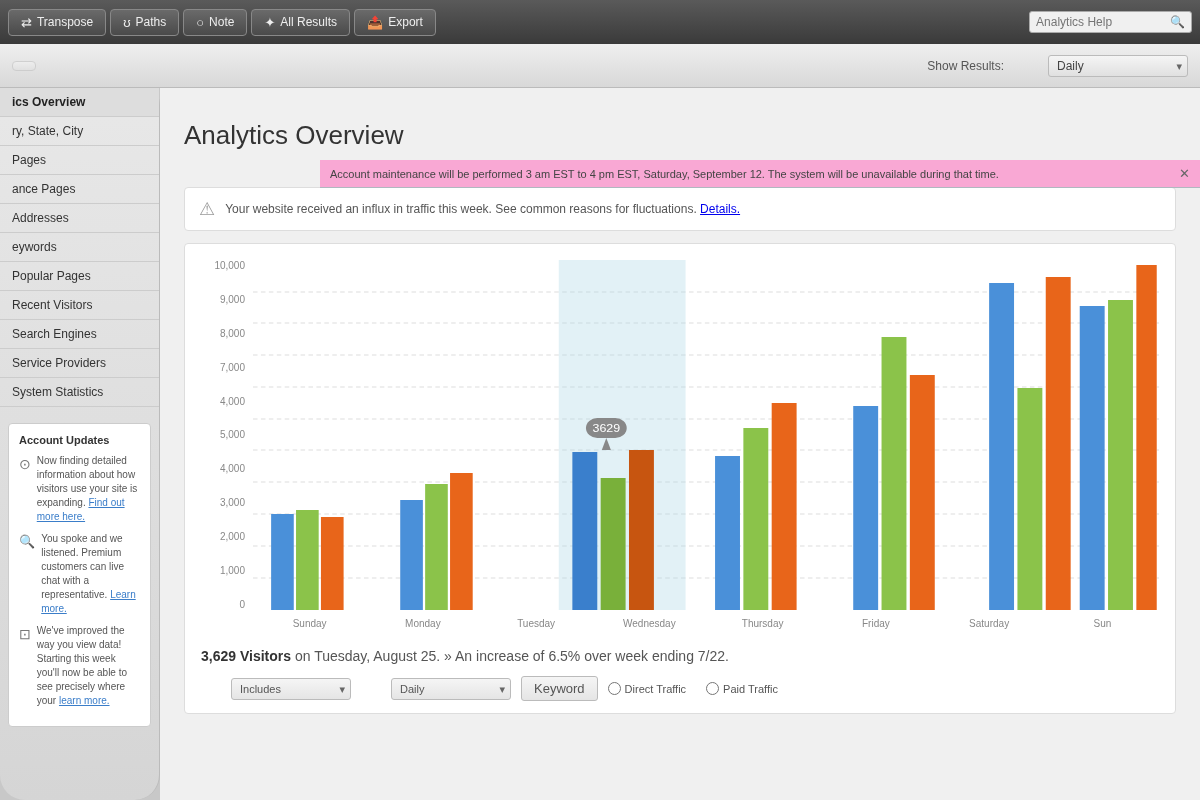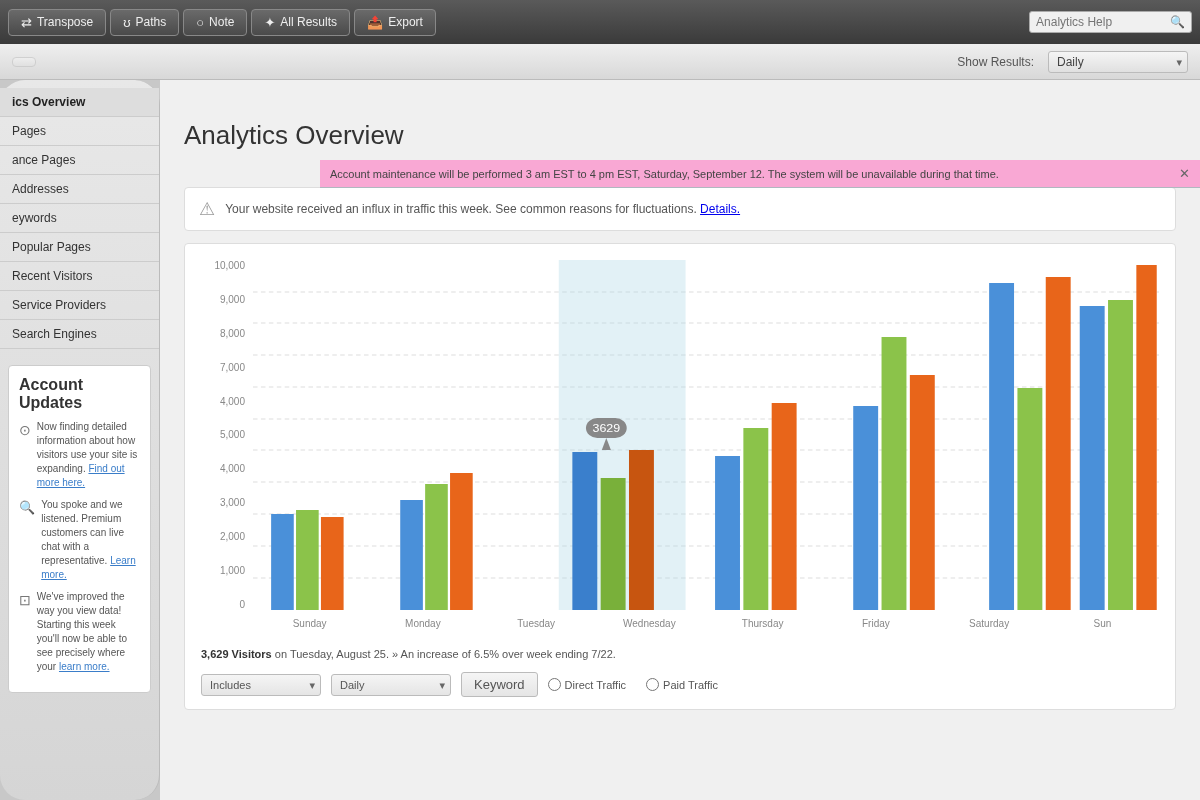--- a/index.html
+++ b/index.html
@@ -62,21 +62,21 @@
       width: 130px;
       color: #b91c1c;
     }
 
     
     .toolbar2 {
       position: absolute;
       top: 44px;
       left: 0;
       right: 0;
-      height: 36px;
+      height: 44px;
       background: linear-gradient(to bottom, #efefef, #d8d8d8);
       border-bottom: 1px solid #bbb;
       display: flex;
       align-items: center;
       padding: 0 12px;
       gap: 8px;
       z-index: 99;
     }
     .toolbar2-btn {
       display: flex;
@@ -102,20 +102,21 @@
       border-radius: 3px;
       background: linear-gradient(to bottom, #f5f5f5, #e0e0e0);
       font-size: 12px;
       color: #444;
       appearance: none;
       min-width: 140px;
     }
     .select-wrapper {
       position: relative;
       display: inline-block;
+      margin-left: 30px;
     }
     .select-wrapper::after {
       content: '▾';
       position: absolute;
       right: 6px;
       top: 50%;
       transform: translateY(-50%);
       pointer-events: none;
       font-size: 11px;
       color: #666;
@@ -180,21 +181,21 @@
     }
 
     .account-updates {
       margin: 16px 8px;
       background: white;
       border: 1px solid #ccc;
       border-radius: 4px;
       padding: 10px;
     }
     .account-updates h3 {
-      font-size: 16px;
+      font-size: 11px;
       font-weight: bold;
       color: #333;
       margin-bottom: 8px;
     }
     .update-item {
       display: flex;
       gap: 6px;
       margin-bottom: 8px;
       font-size: 10px;
       color: #555;
@@ -332,21 +333,21 @@
       flex: 1;
       text-align: center;
       font-size: 10px;
       color: #888;
       padding-top: 6px;
     }
 
     
     .summary-bar {
       padding: 8px 0 4px;
-      font-size: 11px;
+      font-size: 14px;
       color: #555;
     }
     .summary-bar strong {
       color: #333;
     }
 
     
     .filter-bar {
       display: flex;
       align-items: center;
@@ -426,28 +427,30 @@
       <option>Daily</option>
     </select>
   </div>
 </div>
 
 <div class="main-layout">
 
   <div class="sidebar">
     <ul class="sidebar-nav">
       <li style="font-weight:bold;background:#ddd;">ics Overview</li>
+      <li>ry, State, City</li>
       <li>Pages</li>
       <li>ance Pages</li>
       <li>Addresses</li>
       <li>eywords</li>
       <li>Popular Pages</li>
       <li>Recent Visitors</li>
+      <li>Search Engines</li>
       <li>Service Providers</li>
-      <li>Search Engines</li>
+      <li>System Statistics</li>
     </ul>
 
     <div class="account-updates">
       <h3>Account Updates</h3>
       <div class="update-item">
         <span class="update-icon">⊙</span>
         <span>Now finding detailed information about how visitors use your site is expanding. <a href="#">Find out more here.</a></span>
       </div>
       <div class="update-item">
         <span class="update-icon" style="font-size:13px;">🔍</span>

